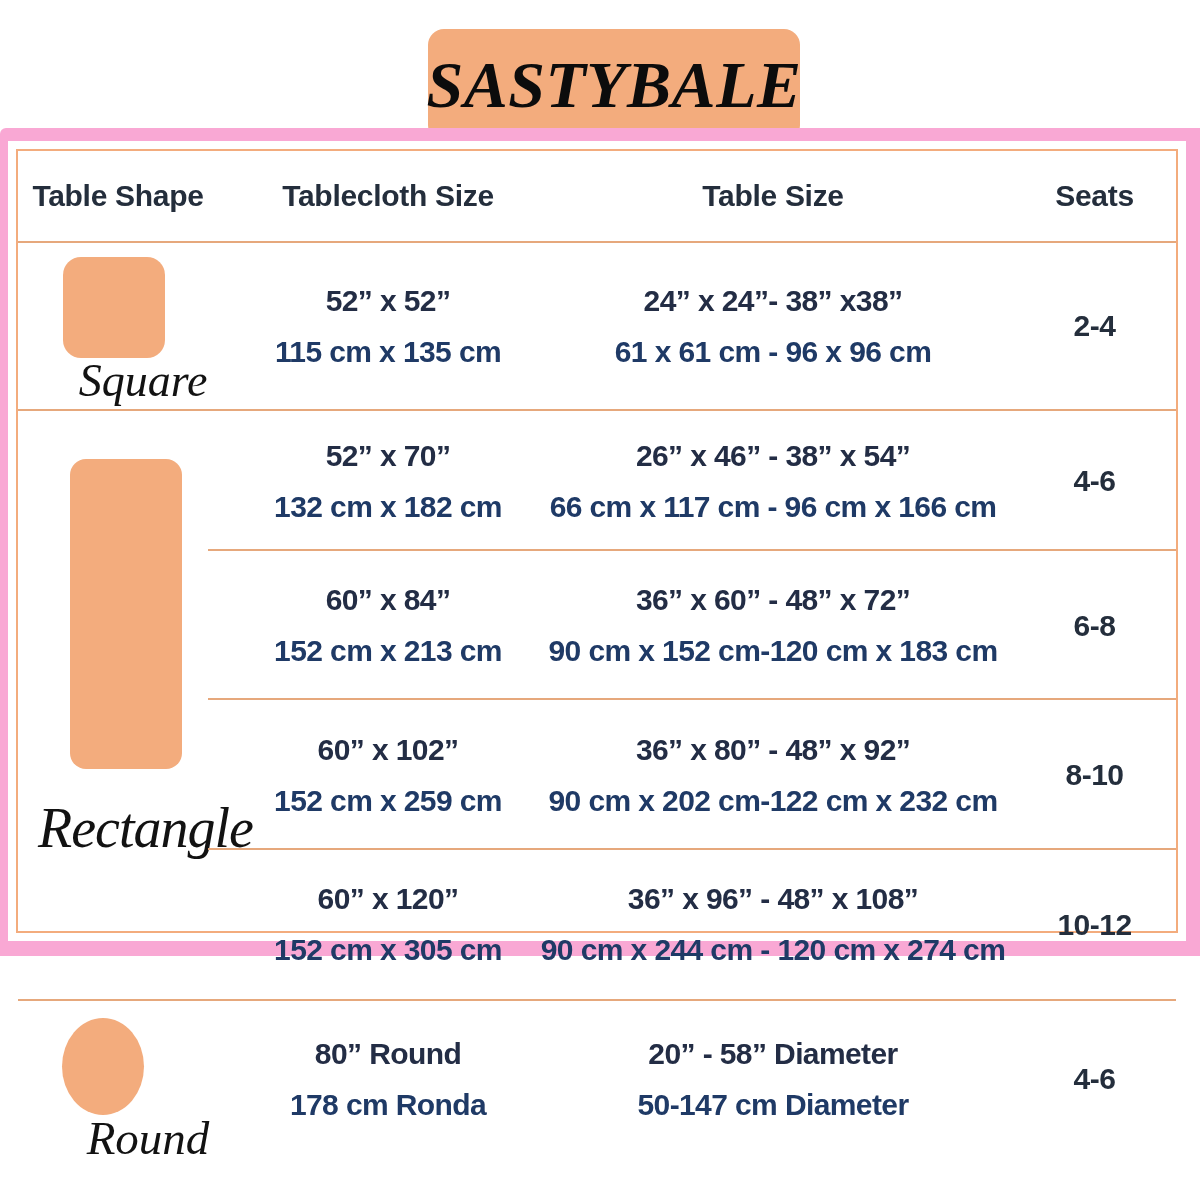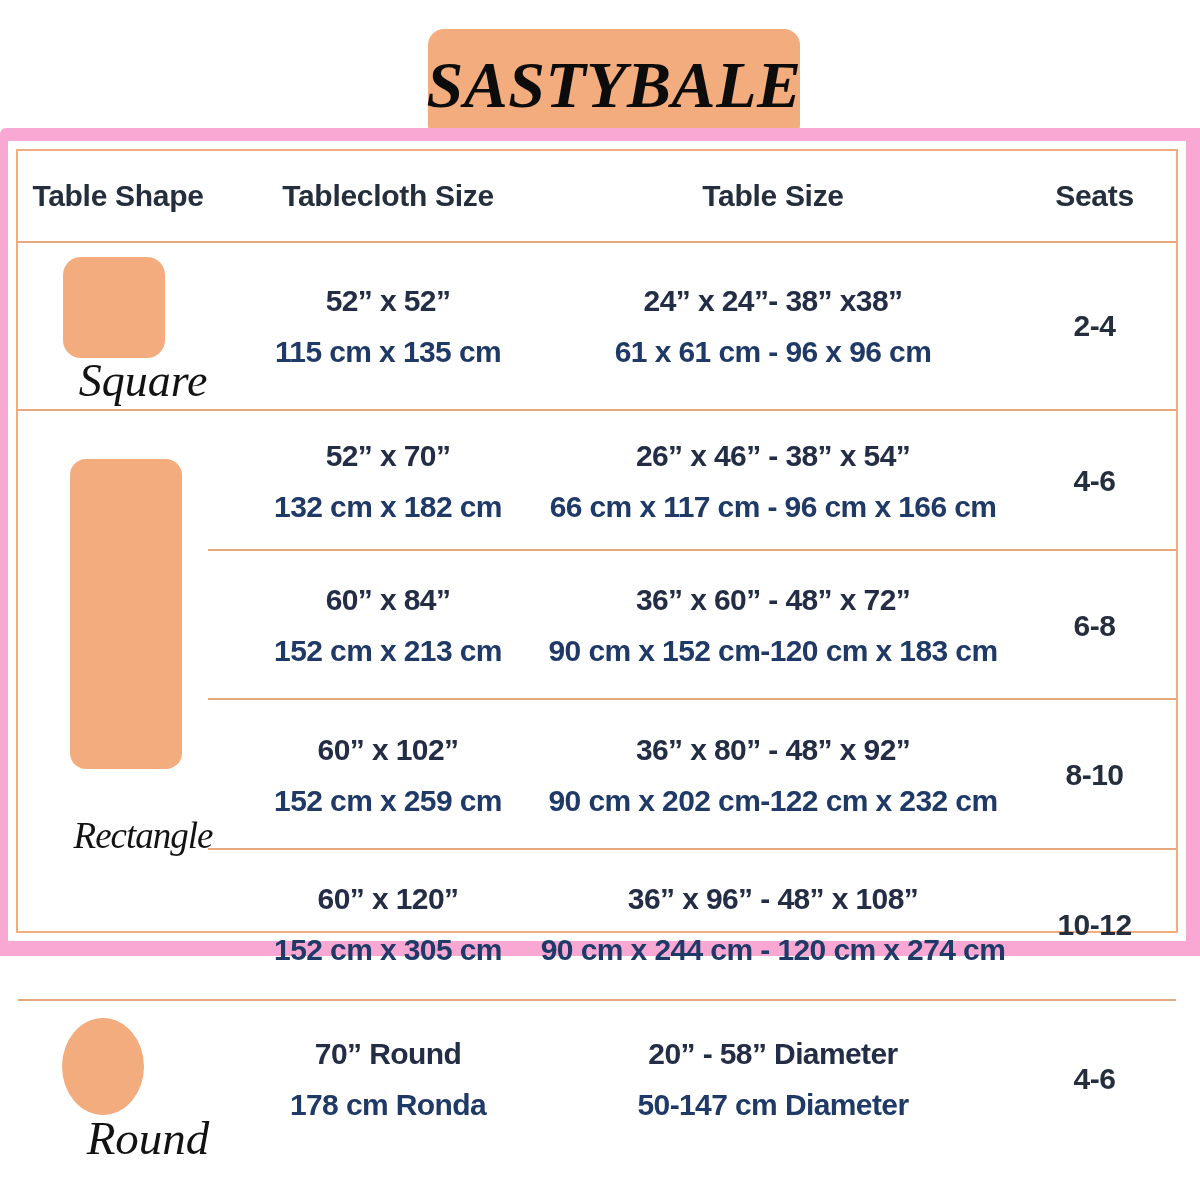--- a/index.html
+++ b/index.html
@@ -73,21 +73,21 @@
   }
   .square-shape{
     position:absolute;left:45px;top:14px;width:102px;height:101px;
     background:#F3AC7D;border-radius:18px;
   }
   .square-label{bottom:2px;font-size:46px;}
   .rect-shape{
     position:absolute;left:52px;top:48px;width:112px;height:310px;
     background:#F3AC7D;border-radius:16px;
   }
-  .rect-label{top:403px;font-size:37px;letter-spacing:-1px;}
+  .rect-label{top:385px;font-size:56px;letter-spacing:-1px;}
   .round-shape{
     position:absolute;left:44px;top:17px;width:82px;height:97px;
     background:#F3AC7D;border-radius:50%;
   }
   .round-label{bottom:-8px;font-size:47px;width:180px;margin-left:20px;}
 </style>
 </head>
 <body>
 
 <div class="badge">
@@ -194,21 +194,21 @@
           </div>
         </div>
       </div>
 
       <div class="row round-row">
         <div class="cell col-shape">
           <div class="round-shape"></div>
           <span class="shape-label round-label">Round</span>
         </div>
         <div class="cell col-cloth">
-          <span class="in-line">70” Round</span>
+          <span class="in-line">80” Round</span>
           <span class="cm-line">178 cm Ronda</span>
         </div>
         <div class="cell col-table">
           <span class="in-line">20” - 58” Diameter</span>
           <span class="cm-line">50-147 cm Diameter</span>
         </div>
         <div class="cell col-seats">
           <span class="seats-val">4-6</span>
         </div>
       </div>

